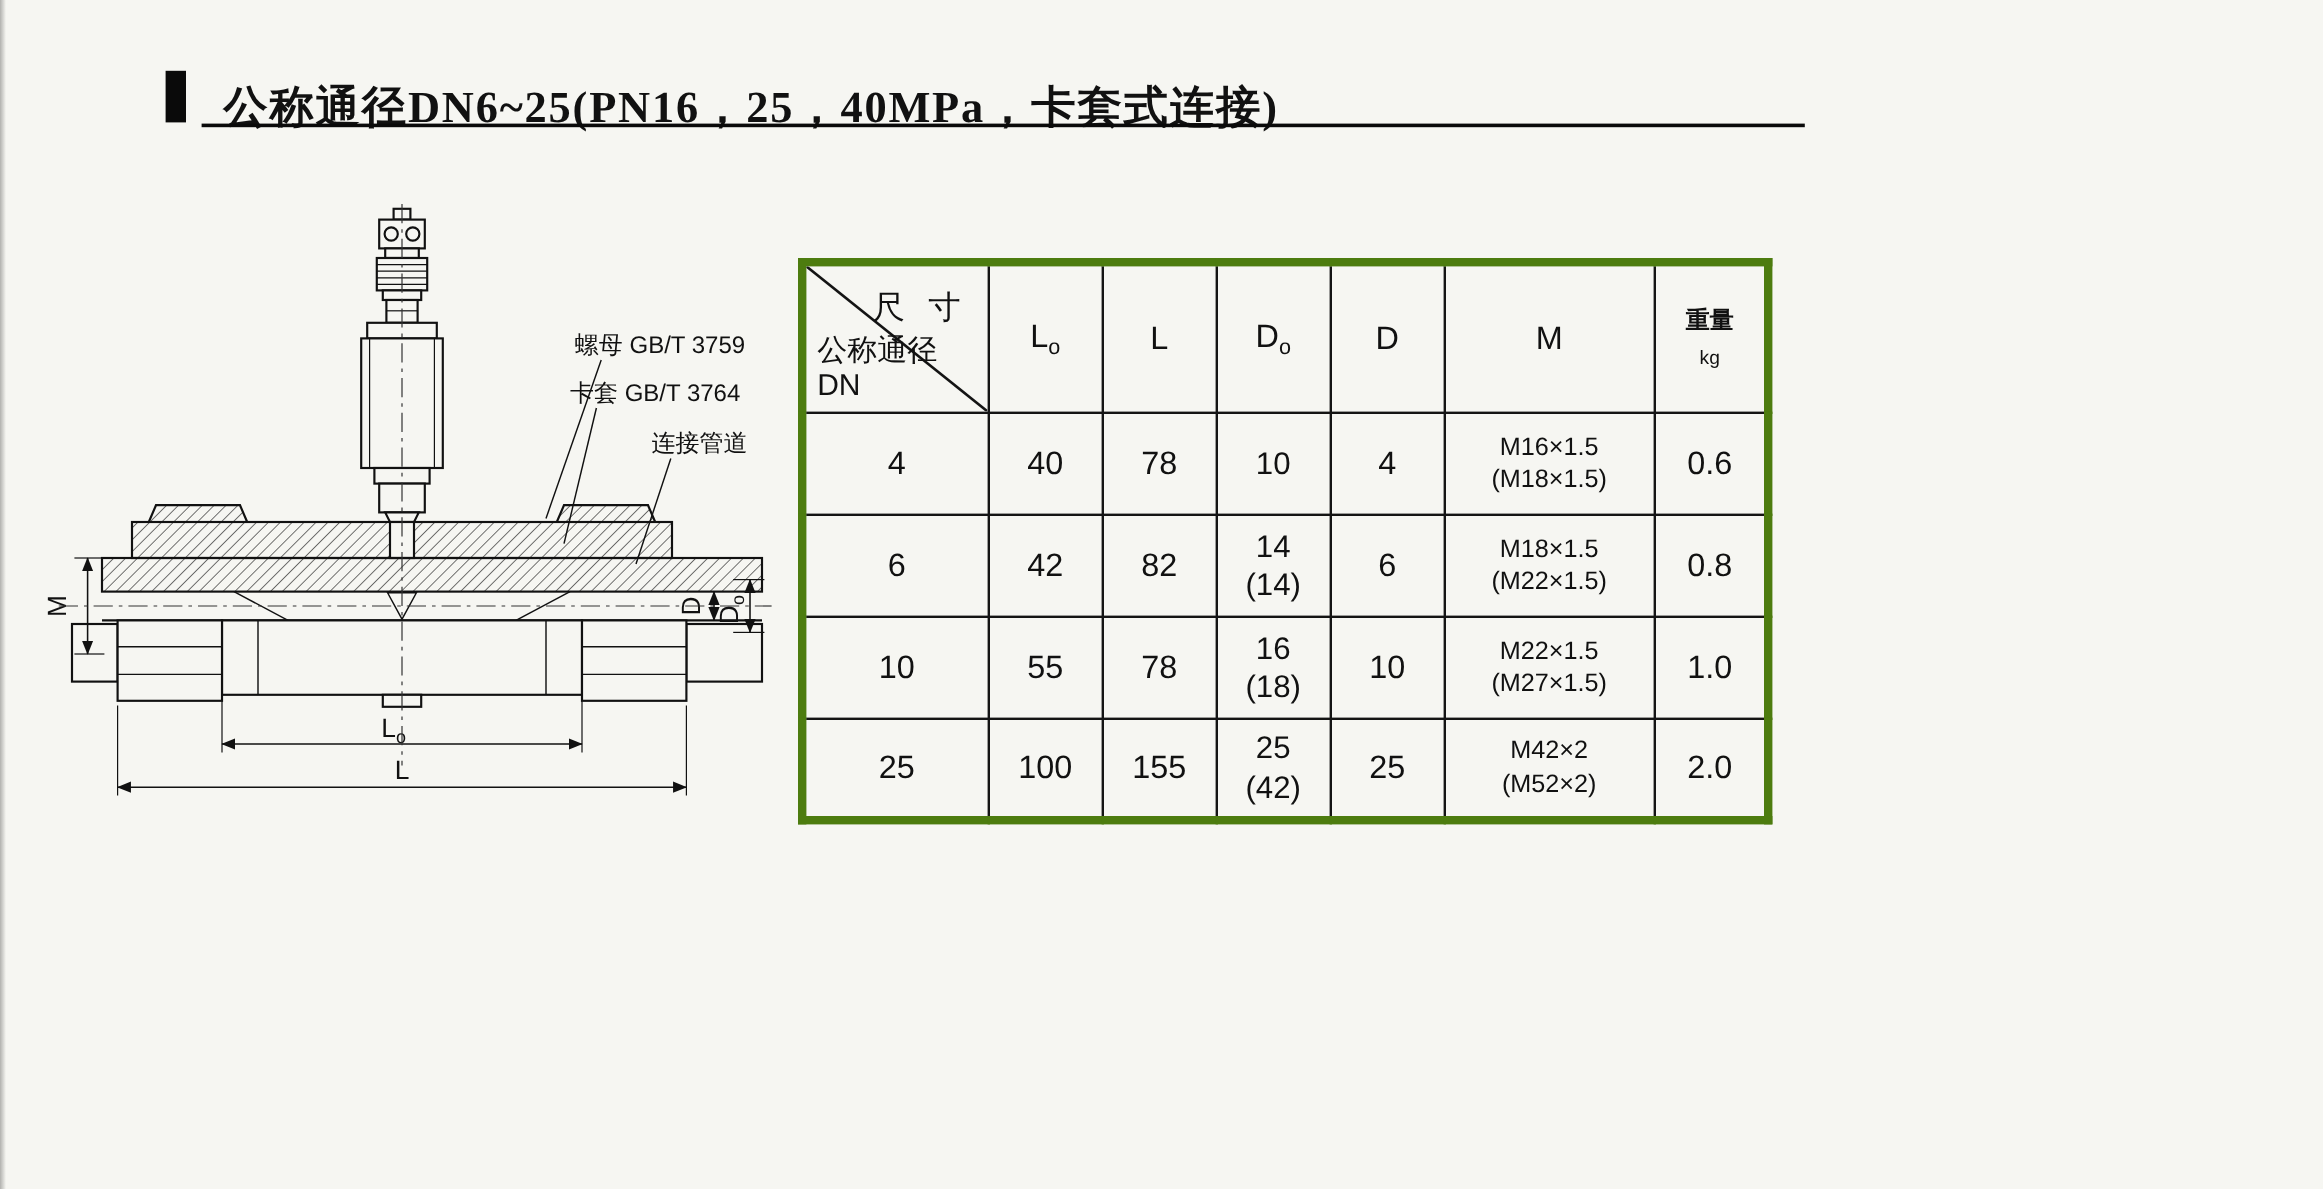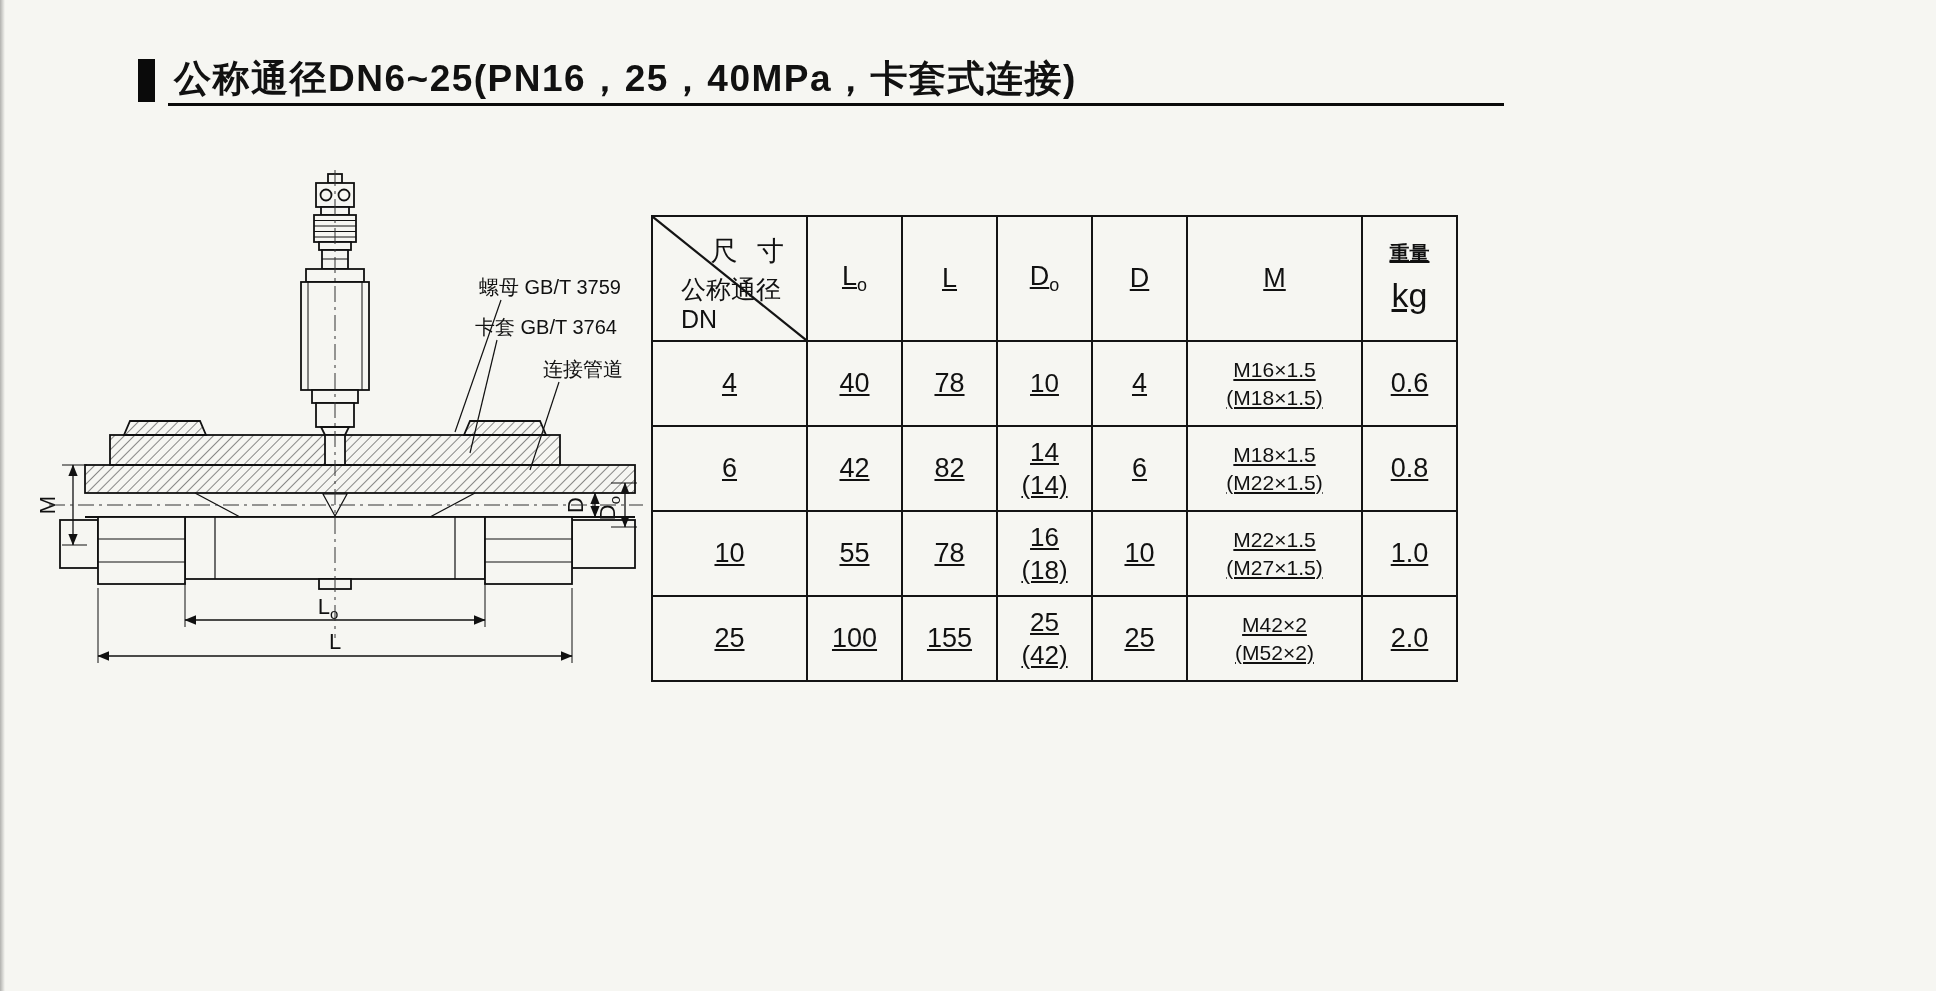--- a/index.html
+++ b/index.html
@@ -13,54 +13,54 @@
     background:linear-gradient(to right,rgba(0,0,0,.28),rgba(0,0,0,0));
     pointer-events:none;
   }
   
   .title-block{
     position:absolute;left:138px;top:52px;width:1366px;
     display:flex;align-items:flex-start;gap:15px;
   }
   .title-marker{width:17px;height:43px;background:#0a0a0a;margin-top:7px;flex:0 0 auto;}
   .page-title{
-    margin:4px;font-size:37px;font-weight:600;letter-spacing:1.5px;line-height:1.25;
+    margin:16px;font-size:37px;font-weight:600;letter-spacing:1.5px;line-height:1.25;
     white-space:nowrap;
+    font-family:Liberation Serif, serif;
   }
   .title-rule{position:absolute;left:168px;top:103px;width:1336px;height:3px;background:#0a0a0a;}
   
   .drawing{position:absolute;left:35px;top:168px;}
   .drawing text{font-family:"Liberation Sans","DejaVu Sans",sans-serif;}
   
   .spec-table{
-    position:absolute;left:651px;top:215px;width:805px;
+    position:absolute;left:665px;top:215px;width:805px;
     border-collapse:collapse;table-layout:fixed;
-    border:1px solid #4d7c0f;
-    text-decoration:underline;
+    border:7px solid #4d7c0f;
   }
   .spec-table th,.spec-table td{
     border:2.5px solid #141414;text-align:center;vertical-align:middle;
     padding:0;font-weight:400;
   }
   .hdr-row{height:125px;}
   .data-row{height:85px;}
   .spec-table td{font-size:27px;}
   .spec-table th{font-size:27px;}
   .corner{position:relative;}
   .corner .diag{position:absolute;inset:0;width:100%;height:100%;}
   .corner-top{
     position:absolute;top:16px;right:16px;font-size:27px;letter-spacing:6px;
   }
   .corner-bottom{
     position:absolute;left:9px;bottom:6px;text-align:left;font-size:25px;line-height:1.18;
   }
-  .corner-bottom span{display:block;margin-left:19px;}
+  .corner-bottom span{display:block;}
   sub.hsub{font-size:18px;}
   .weight-head{font-weight:700;font-size:20px;line-height:1.1;}
-  .weight-unit{font-weight:400;font-size:34px;margin-top:12px;}
+  .weight-unit{font-weight:400;font-size:16px;margin-top:12px;}
   .cell-2line .line{font-size:21px;line-height:1.3;}
   .cell-do .line{font-size:26px;line-height:1.25;}
 </style>
 </head>
 <body>
 
 <div class="title-block">
   <span class="title-marker"></span>
   <h1 class="page-title">公称通径DN6~25(PN16，25，40MPa，卡套式连接)</h1>
 </div>

